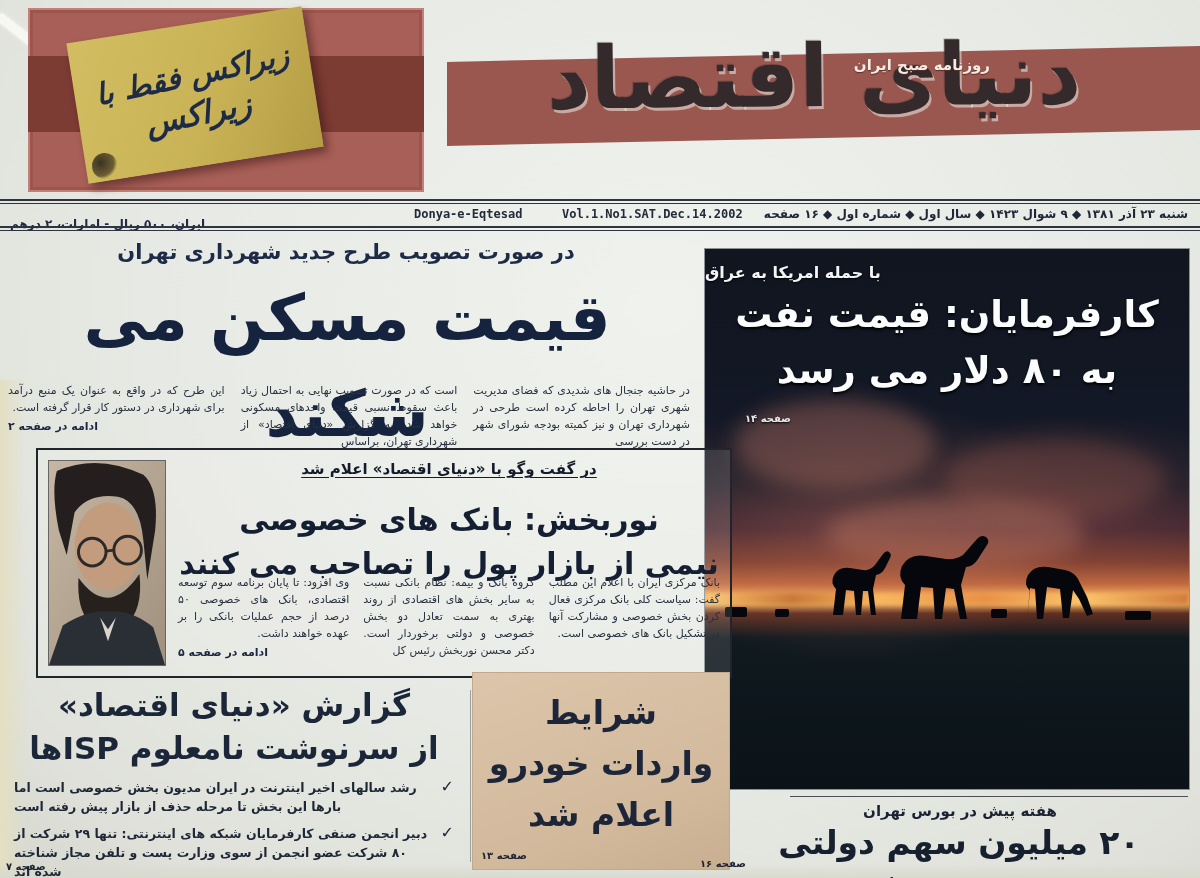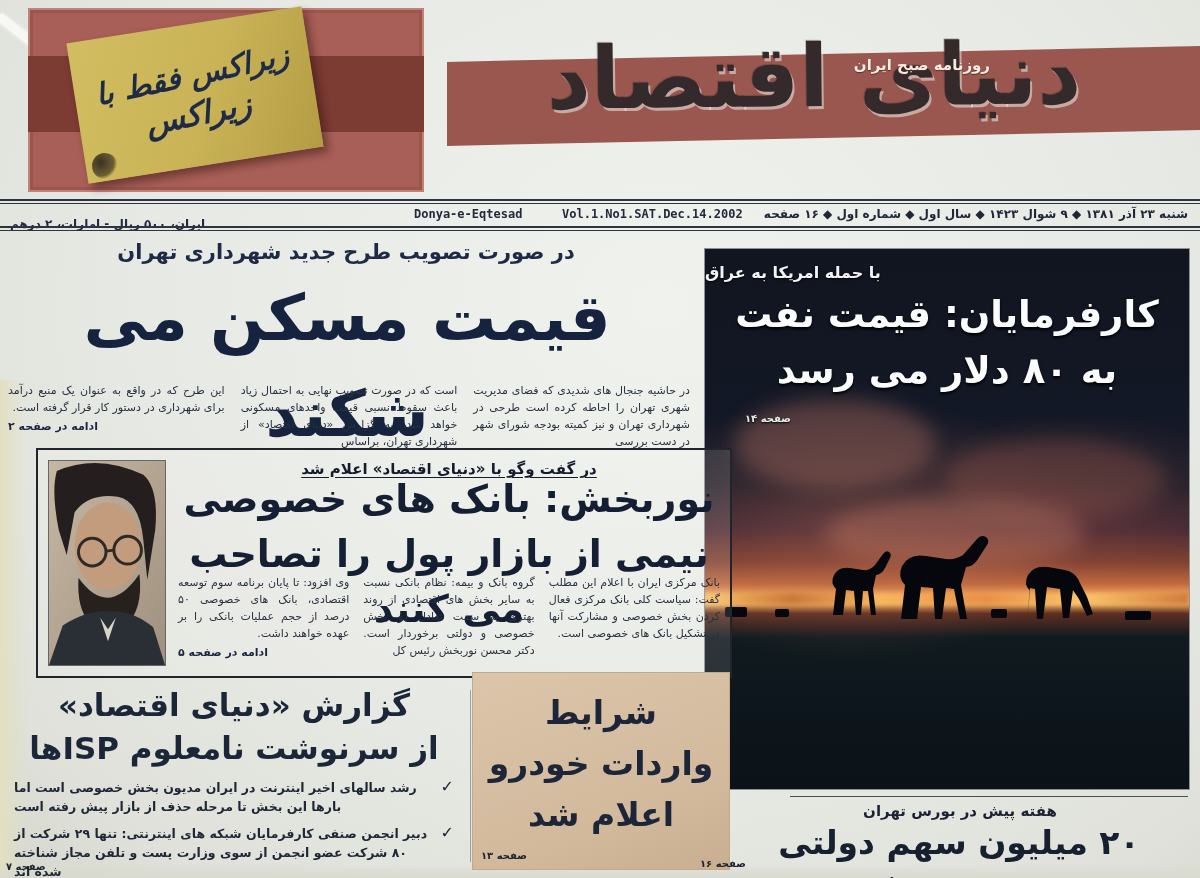--- a/index.html
+++ b/index.html
@@ -66,22 +66,22 @@
   .cont{display:block;text-align:left;font-weight:bold;color:#1c2640;margin-top:2px;}
 
   
   .bank-box{position:absolute;left:16px;top:448px;width:696px;height:230px;
     border:2px solid #20242c;box-sizing:border-box;background:rgba(255,255,255,.12);margin-left:20px;}
   .portrait{position:absolute;left:10px;top:10px;width:118px;height:206px;
     border:1px solid #666;box-sizing:border-box;}
   .bank-kicker{position:absolute;left:140px;right:10px;top:10px;text-align:center;
     direction:rtl;font-size:15px;font-weight:bold;color:#141c2c;
     text-decoration:underline;text-underline-offset:3px;}
-  .bank-headline{position:absolute;left:136px;right:6px;top:22px;text-align:center;
-    direction:rtl;font-size:38px;font-weight:800;color:#141f33;line-height:1.45;}
+  .bank-headline{position:absolute;left:136px;right:6px;top:48px;text-align:center;
+    direction:rtl;font-size:30px;font-weight:800;color:#141f33;line-height:1.45;}
   .bank-body{position:absolute;left:140px;right:10px;top:124px;height:94px;
     display:flex;direction:rtl;gap:14px;}
 
   
   .isp{position:absolute;left:0;top:680px;width:468px;height:192px;}
   .isp-headline{direction:rtl;text-align:center;font-size:31px;font-weight:800;
     color:#1b2738;line-height:1.4;margin:4px 8px 8px 8px;}
   .isp-bullets{margin:6px 14px 0 14px;}
   .bullet{display:flex;direction:rtl;gap:7px;margin-bottom:9px;}
   .check{flex:0 0 16px;color:#16202e;font-size:16px;font-weight:bold;transform:translateY(-2px);}

